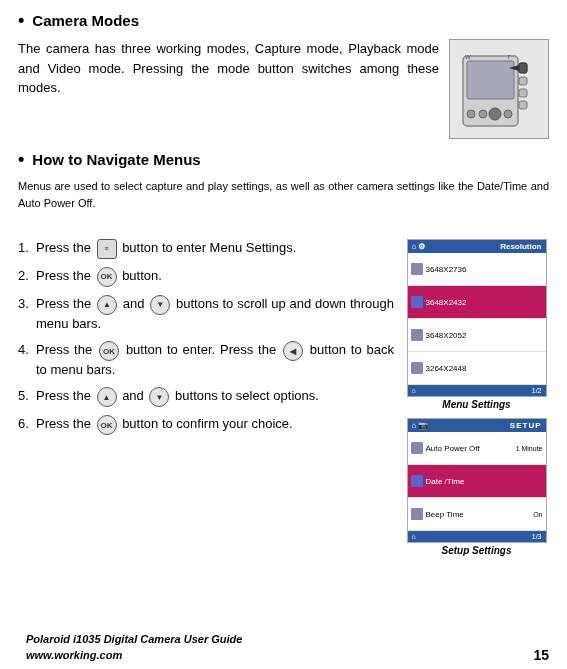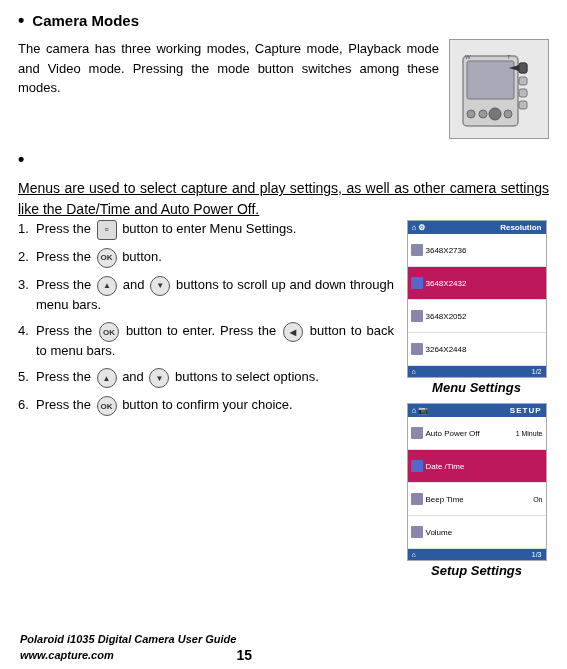--- a/index.html
+++ b/index.html
@@ -50,25 +50,24 @@
       display: flex;
       align-items: center;
       justify-content: center;
       overflow: hidden;
     }
     
     .camera-svg { width: 96px; height: 96px; }
 
     .nav-section { margin-top: 10px; }
     .nav-text {
-      font-size: 14px;
+      font-size: 11px;
       line-height: 1.5;
       text-align: justify;
-      margin-bottom: 0;
-      text-decoration: underline;
+      margin-bottom: 28px;
     }
     .steps-container {
       display: flex;
       gap: 10px;
     }
     .steps-left { flex: 1; }
     .steps-right {
       width: 145px;
       flex-shrink: 0;
     }
@@ -167,34 +166,35 @@
     .panel-footer {
       background: #2c5aa0;
       display: flex;
       justify-content: space-between;
       padding: 2px 4px;
       font-size: 7px;
       color: #fff;
       align-items: center;
     }
     .panel-caption {
-      font-size: 13px;
+      font-size: 10px;
       font-style: italic;
       font-weight: bold;
       text-align: center;
       margin-top: 2px;
     }
 
     
     .footer {
       position: absolute;
       bottom: 6px;
-      left: 20px;
+      left: 26px;
       right: 18px;
       display: flex;
+      justify-content: space-between;
       align-items: flex-end;
       font-size: 11px;
     }
     .footer-left { font-weight: bold; font-style: italic; line-height: 1.4; }
     .footer-right { font-size: 14px; font-weight: bold; }
   </style>
 </head>
 <body>
 <div class="page">
 
@@ -231,20 +231,21 @@
         <circle cx="32" cy="73" r="4" fill="#999" stroke="#666" stroke-width="1"></circle>
         <circle cx="44" cy="73" r="6" fill="#777" stroke="#555" stroke-width="1"></circle>
         <circle cx="57" cy="73" r="4" fill="#999" stroke="#666" stroke-width="1"></circle>
       </svg>
     </div>
   </div>
 
   <div class="nav-section">
     <div class="section-title">
       <span class="bullet">•</span>
+      <span>How to Navigate Menus</span>
     </div>
     <div class="nav-text">
       <span>Menus are used to select capture and play settings, as well as other camera settings like the Date/Time and Auto Power Off.</span>
     </div>
 
     <div class="steps-container">
       <div class="steps-left">
 
         <div class="step">
           <span class="step-num">1.</span>
@@ -346,38 +347,33 @@
             <div class="panel-row selected">
               <div class="panel-row-icon" style="background:#5566cc;"></div>
               <span class="panel-row-text">Date /Time</span>
               <span class="panel-row-value"></span>
             </div>
             <div class="panel-row">
               <div class="panel-row-icon" style="background:#8888aa;"></div>
               <span class="panel-row-text">Beep Time</span>
               <span class="panel-row-value">On</span>
             </div>
-            <div class="panel-row">
-              <div class="panel-row-icon" style="background:#8888aa;"></div>
-              <span class="panel-row-text">Volume</span>
-              <span class="panel-row-value"></span>
-            </div>
             <div class="panel-footer">
               <span>⌂</span>
               <span>1/3</span>
             </div>
           </div>
           <div class="panel-caption">Setup Settings</div>
         </div>
 
       </div>
     </div>
   </div>
 
   <div class="footer">
     <div class="footer-left">
       <div>Polaroid i1035 Digital Camera User Guide</div>
-      <div>www.capture.com</div>
+      <div>www.working.com</div>
     </div>
     <div class="footer-right">15</div>
   </div>
 
 </div>
 
 </body></html>

